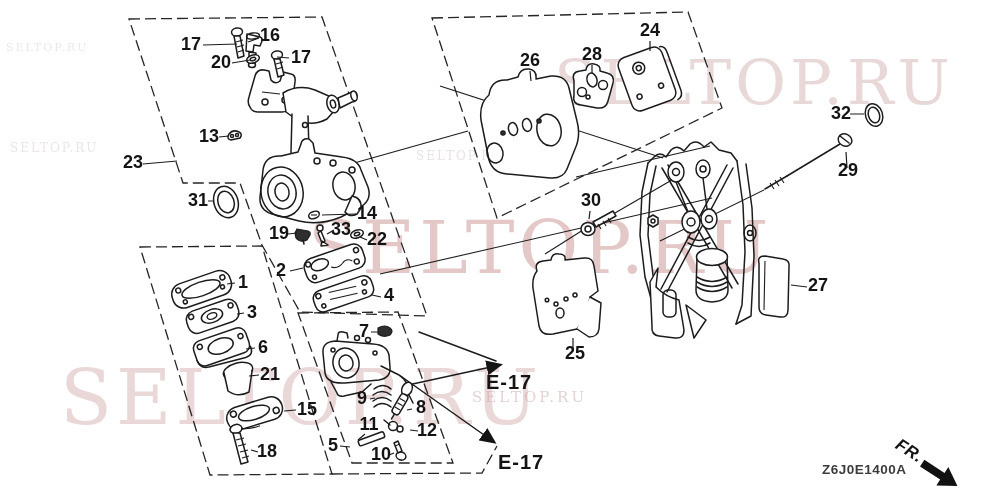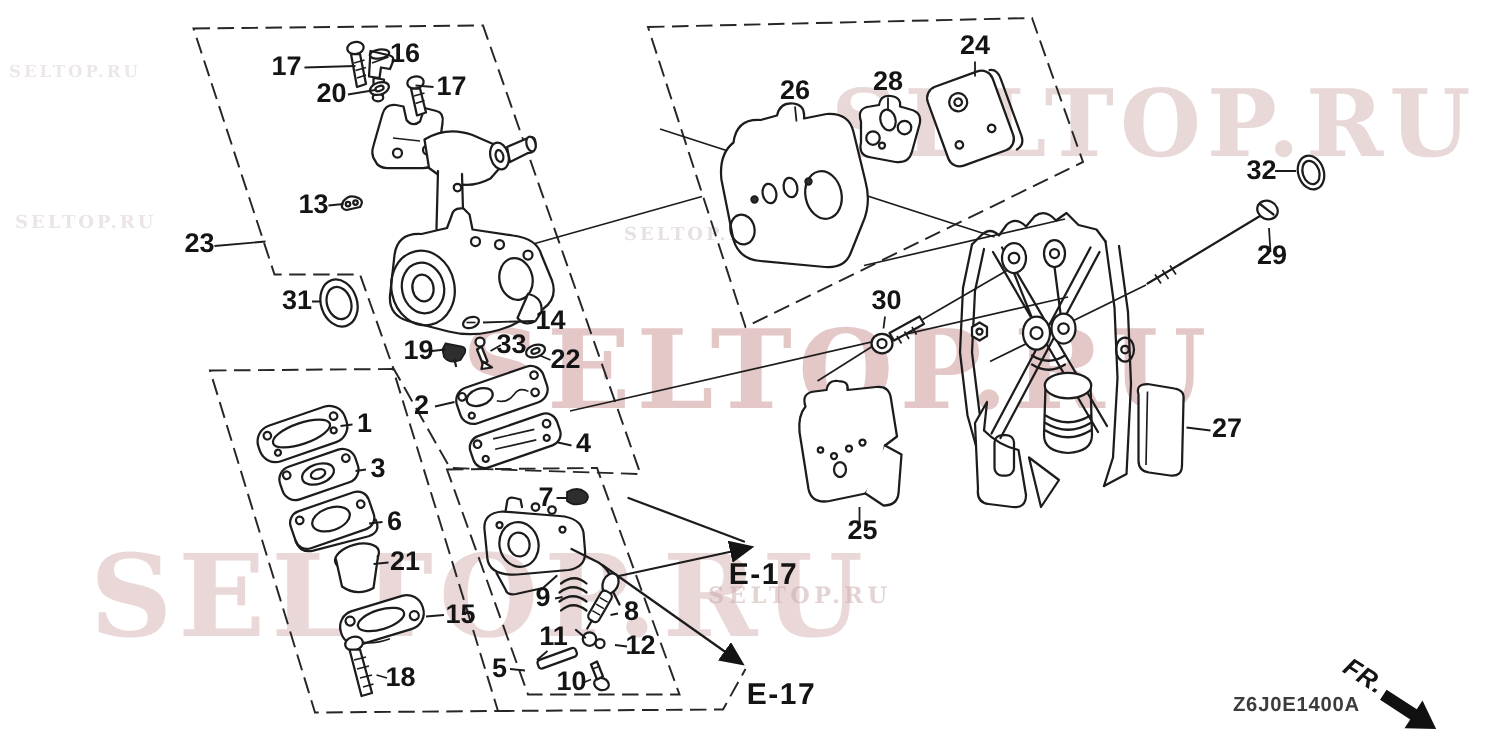--- a/index.html
+++ b/index.html
@@ -1,18 +1,18 @@
 <!DOCTYPE html>
 <html><head>
 <meta charset="utf-8">
 <style>
   html,body{margin:0;padding:0;background:#fff;}
   #stage{position:relative;width:1000px;height:499px;overflow:hidden;background:#ffffff;
          font-family:"Liberation Sans",sans-serif;}
-  .wm{position:absolute;font-family:"DejaVu Serif",serif;font-weight:bold;white-space:nowrap;
+  .wm{position:absolute;font-family:"DejaVu Serif",serif;font-weight:normal;white-space:nowrap;
       pointer-events:none;line-height:1;}
   #wm1{left:554px;top:52px;font-size:62px;letter-spacing:4px;color:rgba(226,203,203,0.75);}
   #wm2{left:308px;top:211px;font-size:73px;letter-spacing:4px;color:rgba(221,183,183,0.78);}
   #wm3{left:60px;top:360px;font-size:76px;letter-spacing:4px;color:rgba(229,206,206,0.82);}
   #wm4{left:472px;top:390px;font-size:15px;letter-spacing:3px;color:rgba(200,168,168,0.5);}
   #wm5{left:416px;top:150px;font-size:12px;letter-spacing:2px;color:rgba(190,170,170,0.35);}
   #wm6{left:10px;top:142px;font-size:12px;letter-spacing:2px;color:rgba(190,170,170,0.3);}
   #wm7{left:6px;top:42px;font-size:11px;letter-spacing:2px;color:rgba(190,170,170,0.28);}
   svg{position:absolute;left:0;top:0;}
   svg text{font-family:"Liberation Sans",sans-serif;font-weight:bold;fill:#141414;}

